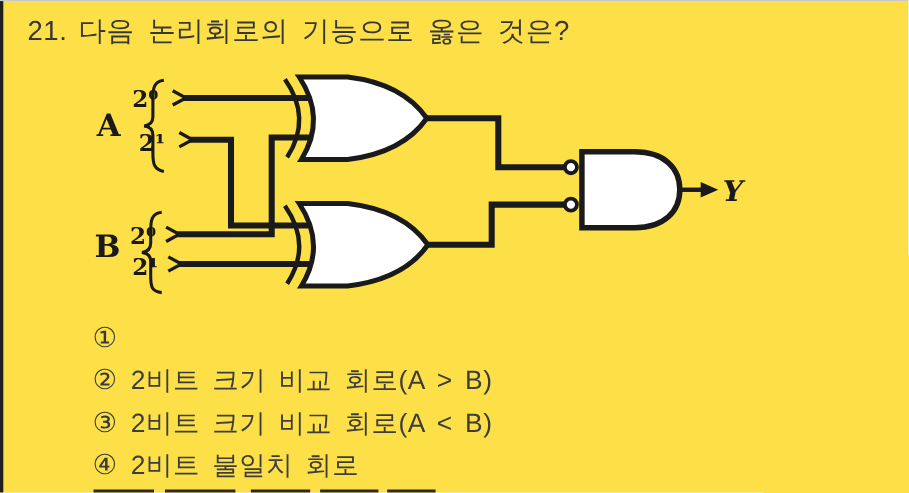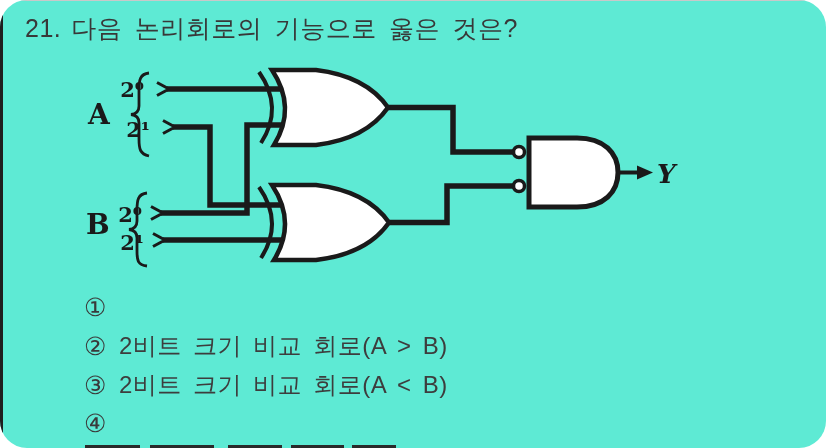--- a/index.html
+++ b/index.html
@@ -1,18 +1,18 @@
 <!DOCTYPE html>
 <html><head>
 <meta charset="utf-8">
 <style>
   html,body{margin:0;padding:0;background:#fff;}
   .stage{
-    position:relative;width:826px;height:448px;background:#5eead4;
-    overflow:hidden;font-family:"Liberation Sans",sans-serif;border-radius:27px;
+    position:relative;width:826px;height:448px;background:#fde047;
+    overflow:hidden;font-family:"Liberation Sans",sans-serif;
   }
   .edge-left{position:absolute;left:0;top:0;width:3px;height:448px;background:#1f1f1f;}
   .edge-top{position:absolute;left:0;top:0;width:826px;height:1px;background:#c9c9c9;}
   .question-line{
     position:absolute;left:25px;top:13px;width:780px;
     font-size:25px;line-height:30px;color:#383838;
     letter-spacing:.5px;word-spacing:5px;white-space:nowrap;
   }
   .question-line .qnum{margin-right:10px;}
   .options{position:absolute;left:84px;top:0;width:700px;}
@@ -90,20 +90,21 @@
     <div class="option-row opt2">
       <span class="marker">②</span>
       <span class="label">2비트 크기 비교 회로(A &gt; B)</span>
     </div>
     <div class="option-row opt3">
       <span class="marker">③</span>
       <span class="label">2비트 크기 비교 회로(A &lt; B)</span>
     </div>
     <div class="option-row opt4">
       <span class="marker">④</span>
+      <span class="label">2비트 불일치 회로</span>
     </div>
   </div>
 
   <div class="cut-seg seg1"></div>
   <div class="cut-seg seg2"></div>
   <div class="cut-seg seg3"></div>
   <div class="cut-seg seg4"></div>
   <div class="cut-seg seg5"></div>
 
 </div>

